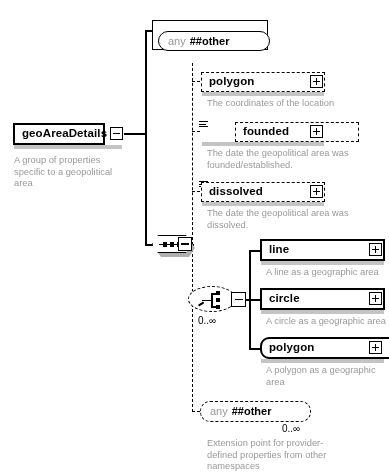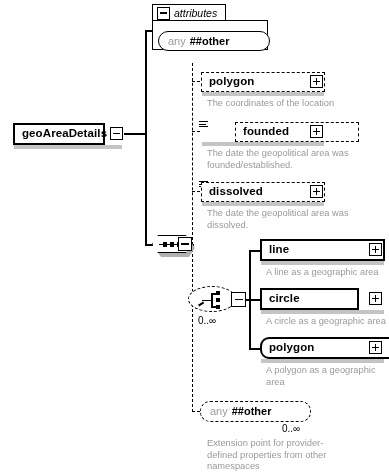--- a/index.html
+++ b/index.html
@@ -254,42 +254,37 @@
   <div class="ln-v-dash abs" style="left:192px; top:244px; height:168px;"></div>
   <div class="ln-h-dash abs" style="left:192px; top:299px; width:8px;"></div>
   <div class="ln-h-dash abs" style="left:192px; top:411px; width:8px;"></div>
 
   <div class="ln-h abs" style="left:240px; top:299px; width:10px;"></div>
   <div class="ln-v abs" style="left:249px; top:250px; height:99px;"></div>
   <div class="ln-h abs" style="left:249px; top:250px; width:11px;"></div>
   <div class="ln-h abs" style="left:249px; top:299px; width:11px;"></div>
   <div class="ln-h abs" style="left:249px; top:348px; width:11px;"></div>
 
-  <div class="attr-tab" style="left:152px; top:4px; width:74px;">
-    <span class="expander" style="position:relative; left:0; top:0;">
-      <span class="bar-h"></span>
-    </span>
-    <span class="attr-tab-label">attributes</span>
-  </div>
   <div class="attr-box" style="left:152px; top:20px; width:116px; height:30px;"></div>
 
   <div class="pill-shadow" style="left:161px; top:35px; width:112px; height:20px;"></div>
   <div class="pill" style="left:158px; top:31px; width:112px;">
     <span class="pill-any">any</span>
     <span class="pill-ns">##other</span>
   </div>
 
   <div class="node-shadow" style="left:17px; top:127px; width:110px; height:22px;"></div>
   <div class="node" style="left:13px; top:123px; width:92px;">
     <span class="node-label">geoAreaDetails</span>
   </div>
   <div class="expander" style="left:110px; top:127px;">
     <span class="bar-h"></span>
   </div>
   <div class="under-bar" style="left:14px; top:145px; width:108px;"></div>
+  <div class="annot" style="left:14px; top:155px; width:118px;">A group of properties specific to a geopolitical area</div>
 
   <div class="arrow-glyph" style="left:200px; top:81px;">
     <svg width="11" height="11" viewBox="0 0 11 11">
       <path d="M9,1 L2,8" stroke="#000" stroke-width="1.4" fill="none"></path>
       <path d="M9,1 L5.2,1.4 L8.6,4.8 Z" fill="#000"></path>
     </svg>
   </div>
   <div class="node-shadow" style="left:205px; top:76px; width:124px; height:20px;"></div>
   <div class="node optional" style="left:201px; top:72px; width:124px; height:20px;">
     <span class="node-label">polygon</span>
@@ -368,21 +363,21 @@
     <span class="node-label">line</span>
   </div>
   <div class="expander" style="left:369px; top:243px;">
     <span class="bar-h"></span>
       <span class="bar-v"></span>
   </div>
   <div class="under-bar" style="left:261px; top:261px; width:123px;"></div>
   <div class="annot" style="left:266px; top:267px; width:125px;">A line as a geographic area</div>
 
   <div class="node-shadow" style="left:264px; top:292px; width:125px; height:22px;"></div>
-  <div class="node" style="left:260px; top:288px; width:99px;">
+  <div class="node" style="left:260px; top:288px; width:125px;">
     <span class="node-label">circle</span>
   </div>
   <div class="expander" style="left:369px; top:292px;">
     <span class="bar-h"></span>
       <span class="bar-v"></span>
   </div>
   <div class="under-bar" style="left:261px; top:310px; width:123px;"></div>
   <div class="annot" style="left:266px; top:316px; width:128px;">A circle as a geographic area</div>
 
   <div class="node-shadow" style="left:264px; top:341px; width:125px; height:22px;"></div>

